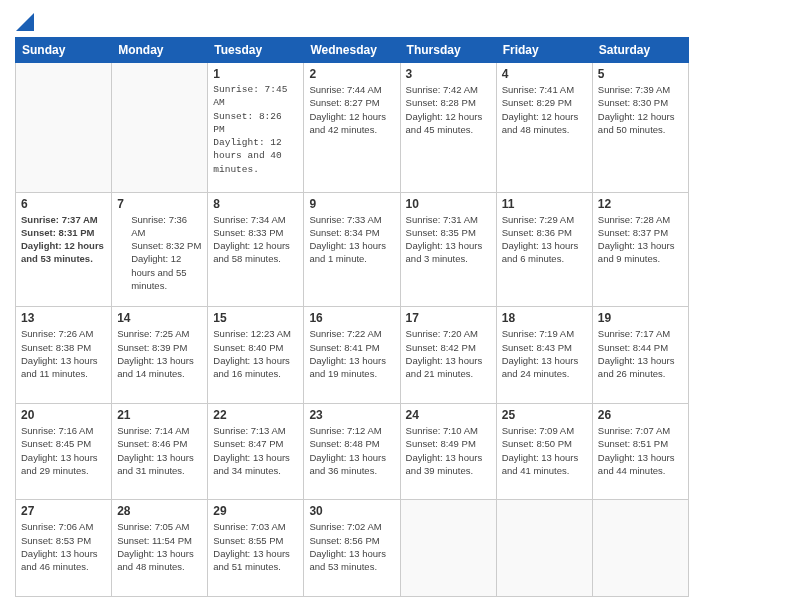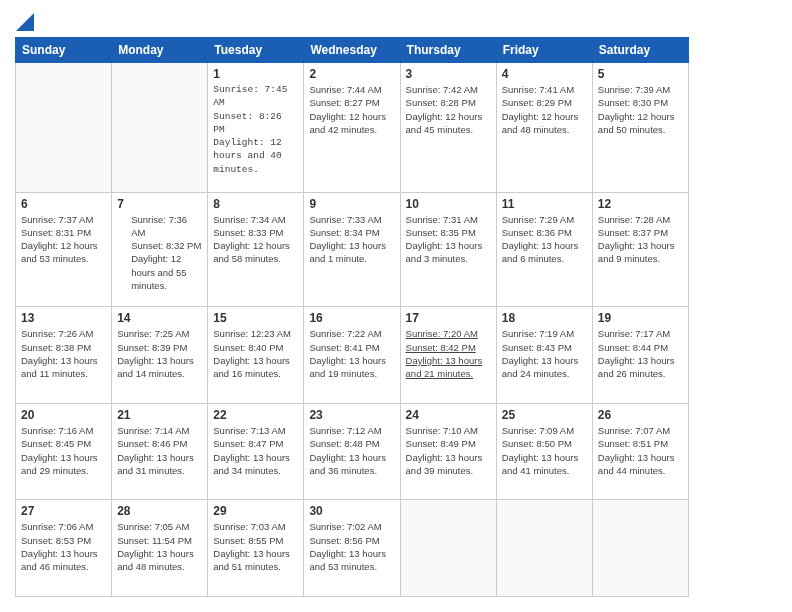--- a/index.html
+++ b/index.html
@@ -153,21 +153,21 @@
           <td>
             <span class="day-number">5</span>
             <div class="day-info" style="white-space: pre-line;">Sunrise: 7:39 AM
 Sunset: 8:30 PM
 Daylight: 12 hours and 50 minutes.</div>
           </td>
         </tr>
         <tr>
           <td>
             <span class="day-number">6</span>
-            <div class="day-info" style="white-space: pre-line;">Sunrise: 7:37 AM
+            <div class="day-info" style="white-space: pre-line; font-weight: bold;">Sunrise: 7:37 AM
 Sunset: 8:31 PM
 Daylight: 12 hours and 53 minutes.</div>
           </td>
           <td>
             <span class="day-number">7</span>
             <div class="day-info" style="white-space: pre-line; margin-left: 14px;">Sunrise: 7:36 AM
 Sunset: 8:32 PM
 Daylight: 12 hours and 55 minutes.</div>
           </td>
           <td>
@@ -221,21 +221,21 @@
 Daylight: 13 hours and 16 minutes.</div>
           </td>
           <td>
             <span class="day-number">16</span>
             <div class="day-info" style="white-space: pre-line;">Sunrise: 7:22 AM
 Sunset: 8:41 PM
 Daylight: 13 hours and 19 minutes.</div>
           </td>
           <td>
             <span class="day-number">17</span>
-            <div class="day-info" style="white-space: pre-line; text-decoration: underline;">Sunrise: 7:20 AM
+            <div class="day-info" style="white-space: pre-line;">Sunrise: 7:20 AM
 Sunset: 8:42 PM
 Daylight: 13 hours and 21 minutes.</div>
           </td>
           <td>
             <span class="day-number">18</span>
             <div class="day-info" style="white-space: pre-line;">Sunrise: 7:19 AM
 Sunset: 8:43 PM
 Daylight: 13 hours and 24 minutes.</div>
           </td>
           <td>

